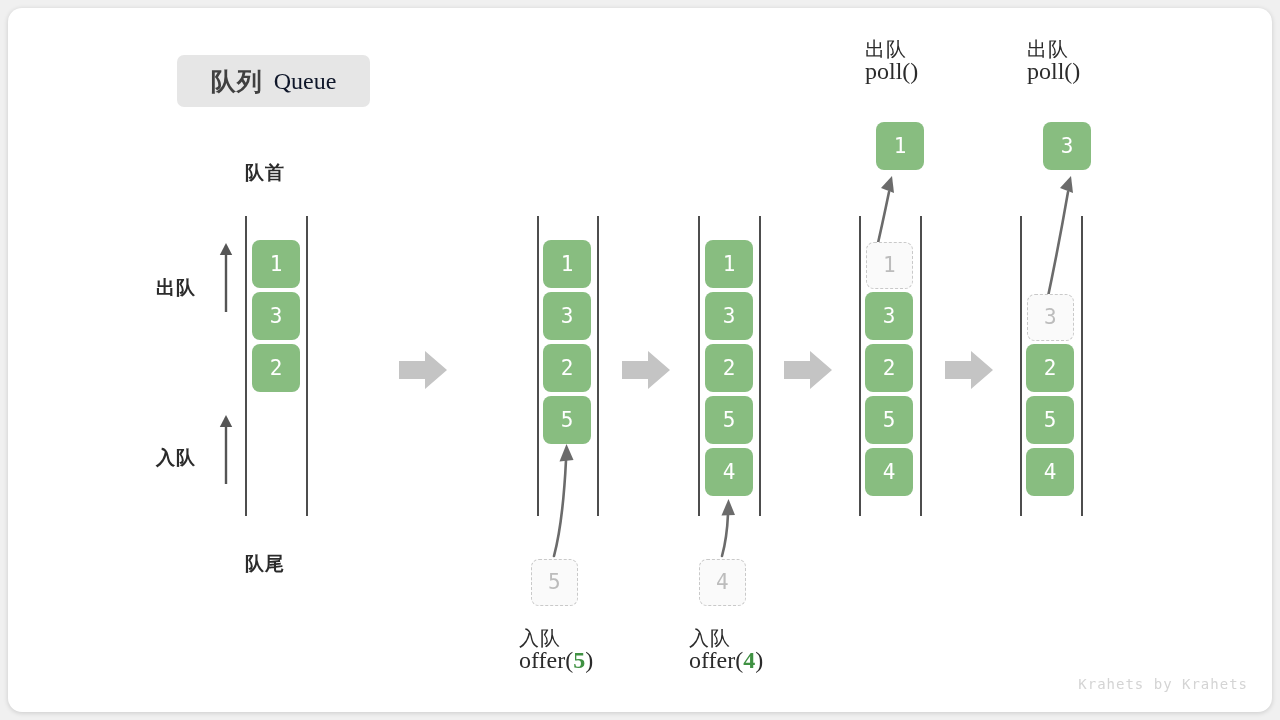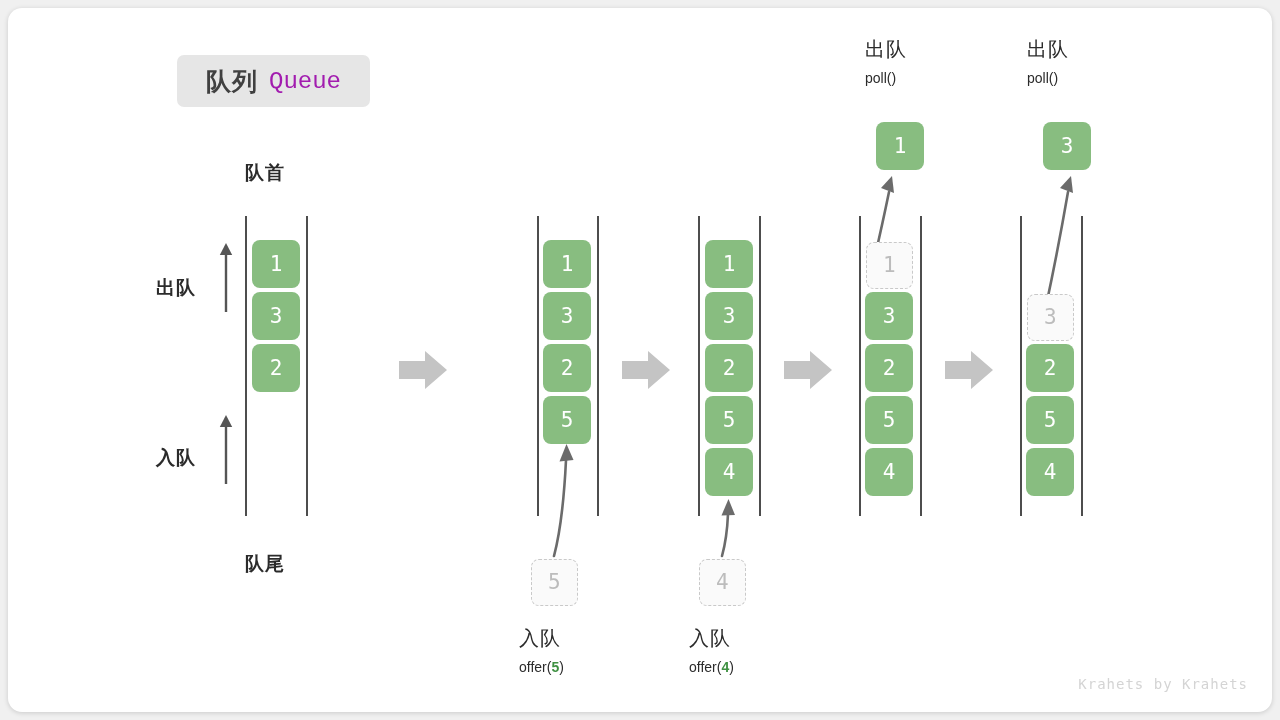--- a/index.html
+++ b/index.html
@@ -22,22 +22,22 @@
   #title-badge{
     left:169px;top:47px;width:193px;height:52px;
     background:#e6e6e6;border-radius:7px;
     display:flex;align-items:center;justify-content:center;
   }
   #title-cn{
     font-size:25px;font-weight:bold;color:#404040;
     letter-spacing:1px;
   }
   #title-en{
-    font-family:Liberation Mono, monospace;
-    font-size:24px;color:#a21caf;margin-left:11px;
+    font-family:Liberation Serif, serif;
+    font-size:24px;color:#0f172a;margin-left:11px;
   }
 
   
   .rail{width:1.6px;background:#4d4d4d;top:208px;height:300px;}
 
   
   .box{
     width:48px;height:48px;border-radius:8px;
     background:#88bd80;color:#ffffff;
     display:flex;align-items:center;justify-content:center;
@@ -56,22 +56,22 @@
     letter-spacing:1px;white-space:nowrap;
   }
   .op-label{
     white-space:nowrap;text-align:left;
   }
   .op-cn{
     font-size:20px;color:#2b2b2b;letter-spacing:1px;
     line-height:1.0;white-space:nowrap;
   }
   .op-code{
-    font-family:Liberation Sans, sans-serif;
-    font-size:14px;color:#2b2b2b;margin-top:12px;
+    font-family:Liberation Serif, serif;
+    font-size:24px;color:#2b2b2b;
     line-height:1.0;white-space:nowrap;
   }
   .op-code .num{color:#3f9142;font-weight:bold;}
 
   #watermark{
     right:24px;bottom:20px;
     font-family:"DejaVu Sans Mono","Liberation Mono",monospace;
     font-size:14px;color:#d4d4d4;letter-spacing:1px;
   }
   svg{overflow:visible;}

